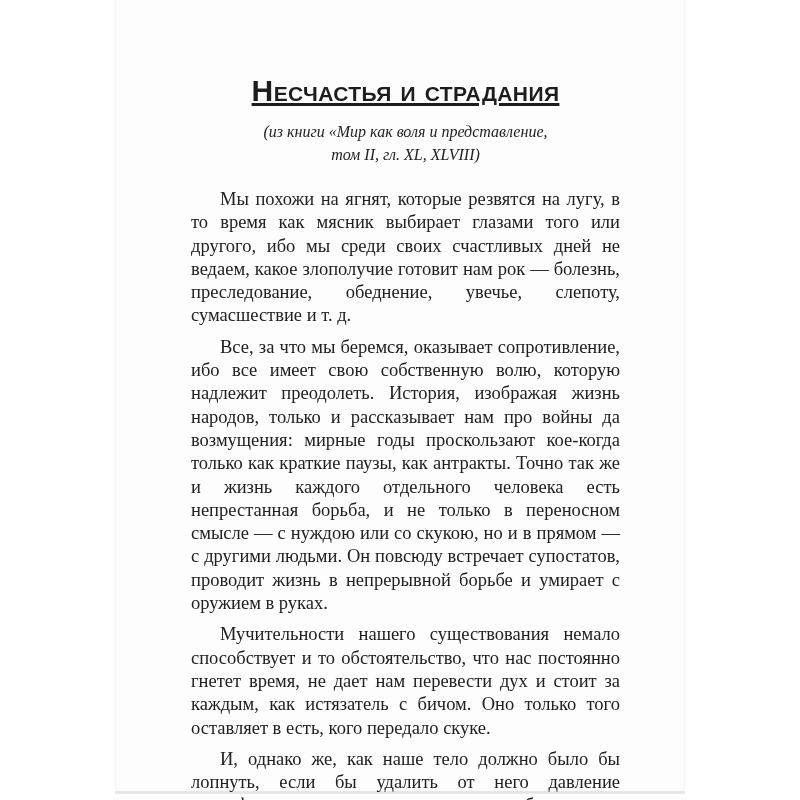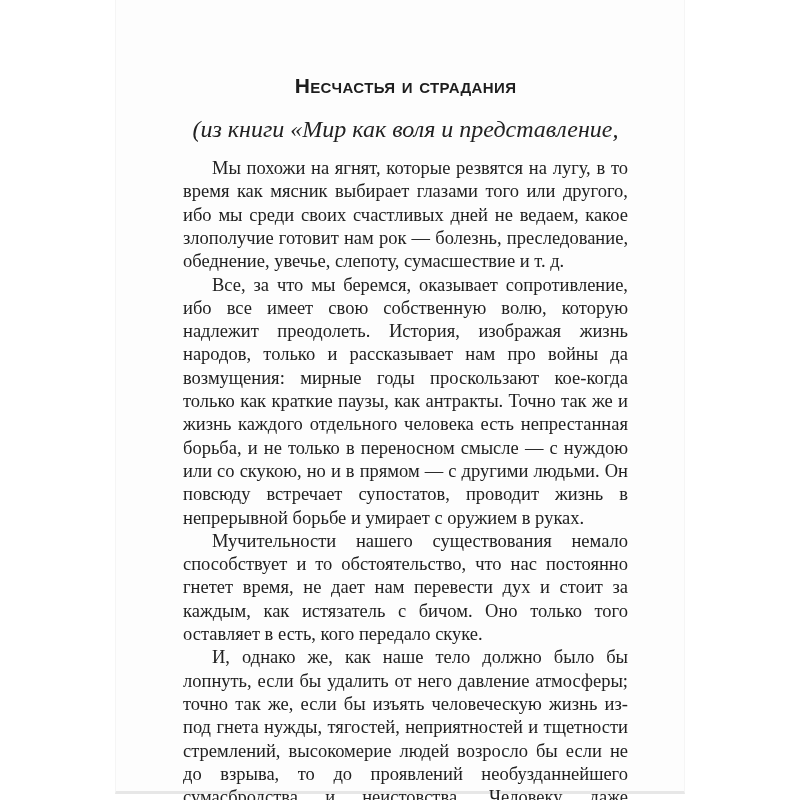--- a/index.html
+++ b/index.html
@@ -35,56 +35,58 @@
   .page-inner {
     position: relative;
     padding: 74px 56px 0 67px;
     color: #242424;
   }
   .chapter-title {
     text-align: center;
     font-family: "Liberation Sans", "DejaVu Sans", sans-serif;
     font-weight: 700;
     font-variant: small-caps;
-    font-size: 21px;
+    font-size: 30px;
     letter-spacing: 0.4px;
     color: #1d1d1d;
     line-height: 1.1;
-    margin: 0 0 21px 0;
+    margin: 0 0 13px 0;
+    text-decoration: underline;
   }
   .chapter-subtitle {
     text-align: center;
     font-style: italic;
-    font-size: 24px;
+    font-size: 16px;
     line-height: 23px;
     color: #222222;
-    margin: 0 0 16px 0;
+    margin: 0 0 22px 0;
   }
   .body-text {
     font-size: 18.5px;
     line-height: 23.3px;
     text-align: justify;
     color: #212121;
   }
   .body-text p {
-    margin: 0;
+    margin: 8px;
     text-indent: 29px;
   }
 </style>
 </head>
 <body>
 
 <div class="canvas">
   <div class="book-page">
     <div class="page-inner">
 
       <h1 class="chapter-title">Несчастья и страдания</h1>
 
       <div class="chapter-subtitle">
         <div>(из книги «Мир как воля и представление,</div>
+        <div>том II, гл. XL, XLVIII)</div>
       </div>
 
       <div class="body-text">
         <p>Мы похожи на ягнят, которые резвятся на лугу, в то время как мясник выбирает глазами того или другого, ибо мы среди своих счастливых дней не ведаем, какое злополучие готовит нам рок — болезнь, преследование, обеднение, увечье, слепоту, сумасшествие и т. д.</p>
         <p>Все, за что мы беремся, оказывает сопротивление, ибо все имеет свою собственную волю, которую надлежит преодолеть. История, изображая жизнь народов, только и рассказывает нам про войны да возмущения: мирные годы проскользают кое-когда только как краткие паузы, как антракты. Точно так же и жизнь каждого отдельного человека есть непрестанная борьба, и не только в переносном смысле — с нуждою или со скукою, но и в прямом — с другими людьми. Он повсюду встречает супостатов, проводит жизнь в непрерывной борьбе и умирает с оружием в руках.</p>
         <p>Мучительности нашего существования немало способствует и то обстоятельство, что нас постоянно гнетет время, не дает нам перевести дух и стоит за каждым, как истязатель с бичом. Оно только того оставляет в есть, кого передало скуке.</p>
         <p>И, однако же, как наше тело должно было бы лопнуть, если бы удалить от него давление атмосферы; точно так же, если бы изъять человеческую жизнь из-под гнета нужды, тягостей, неприятностей и тщетности стремлений, высокомерие людей возросло бы если не до взрыва, то до проявлений необузданнейшего сумасбродства и неистовства. Человеку даже необходимо, как кораблю балласт, чтобы он устойчиво и прямо шел, во всякое время известное количество заботы, горя или нужды.</p>
       </div>
 
     </div>

